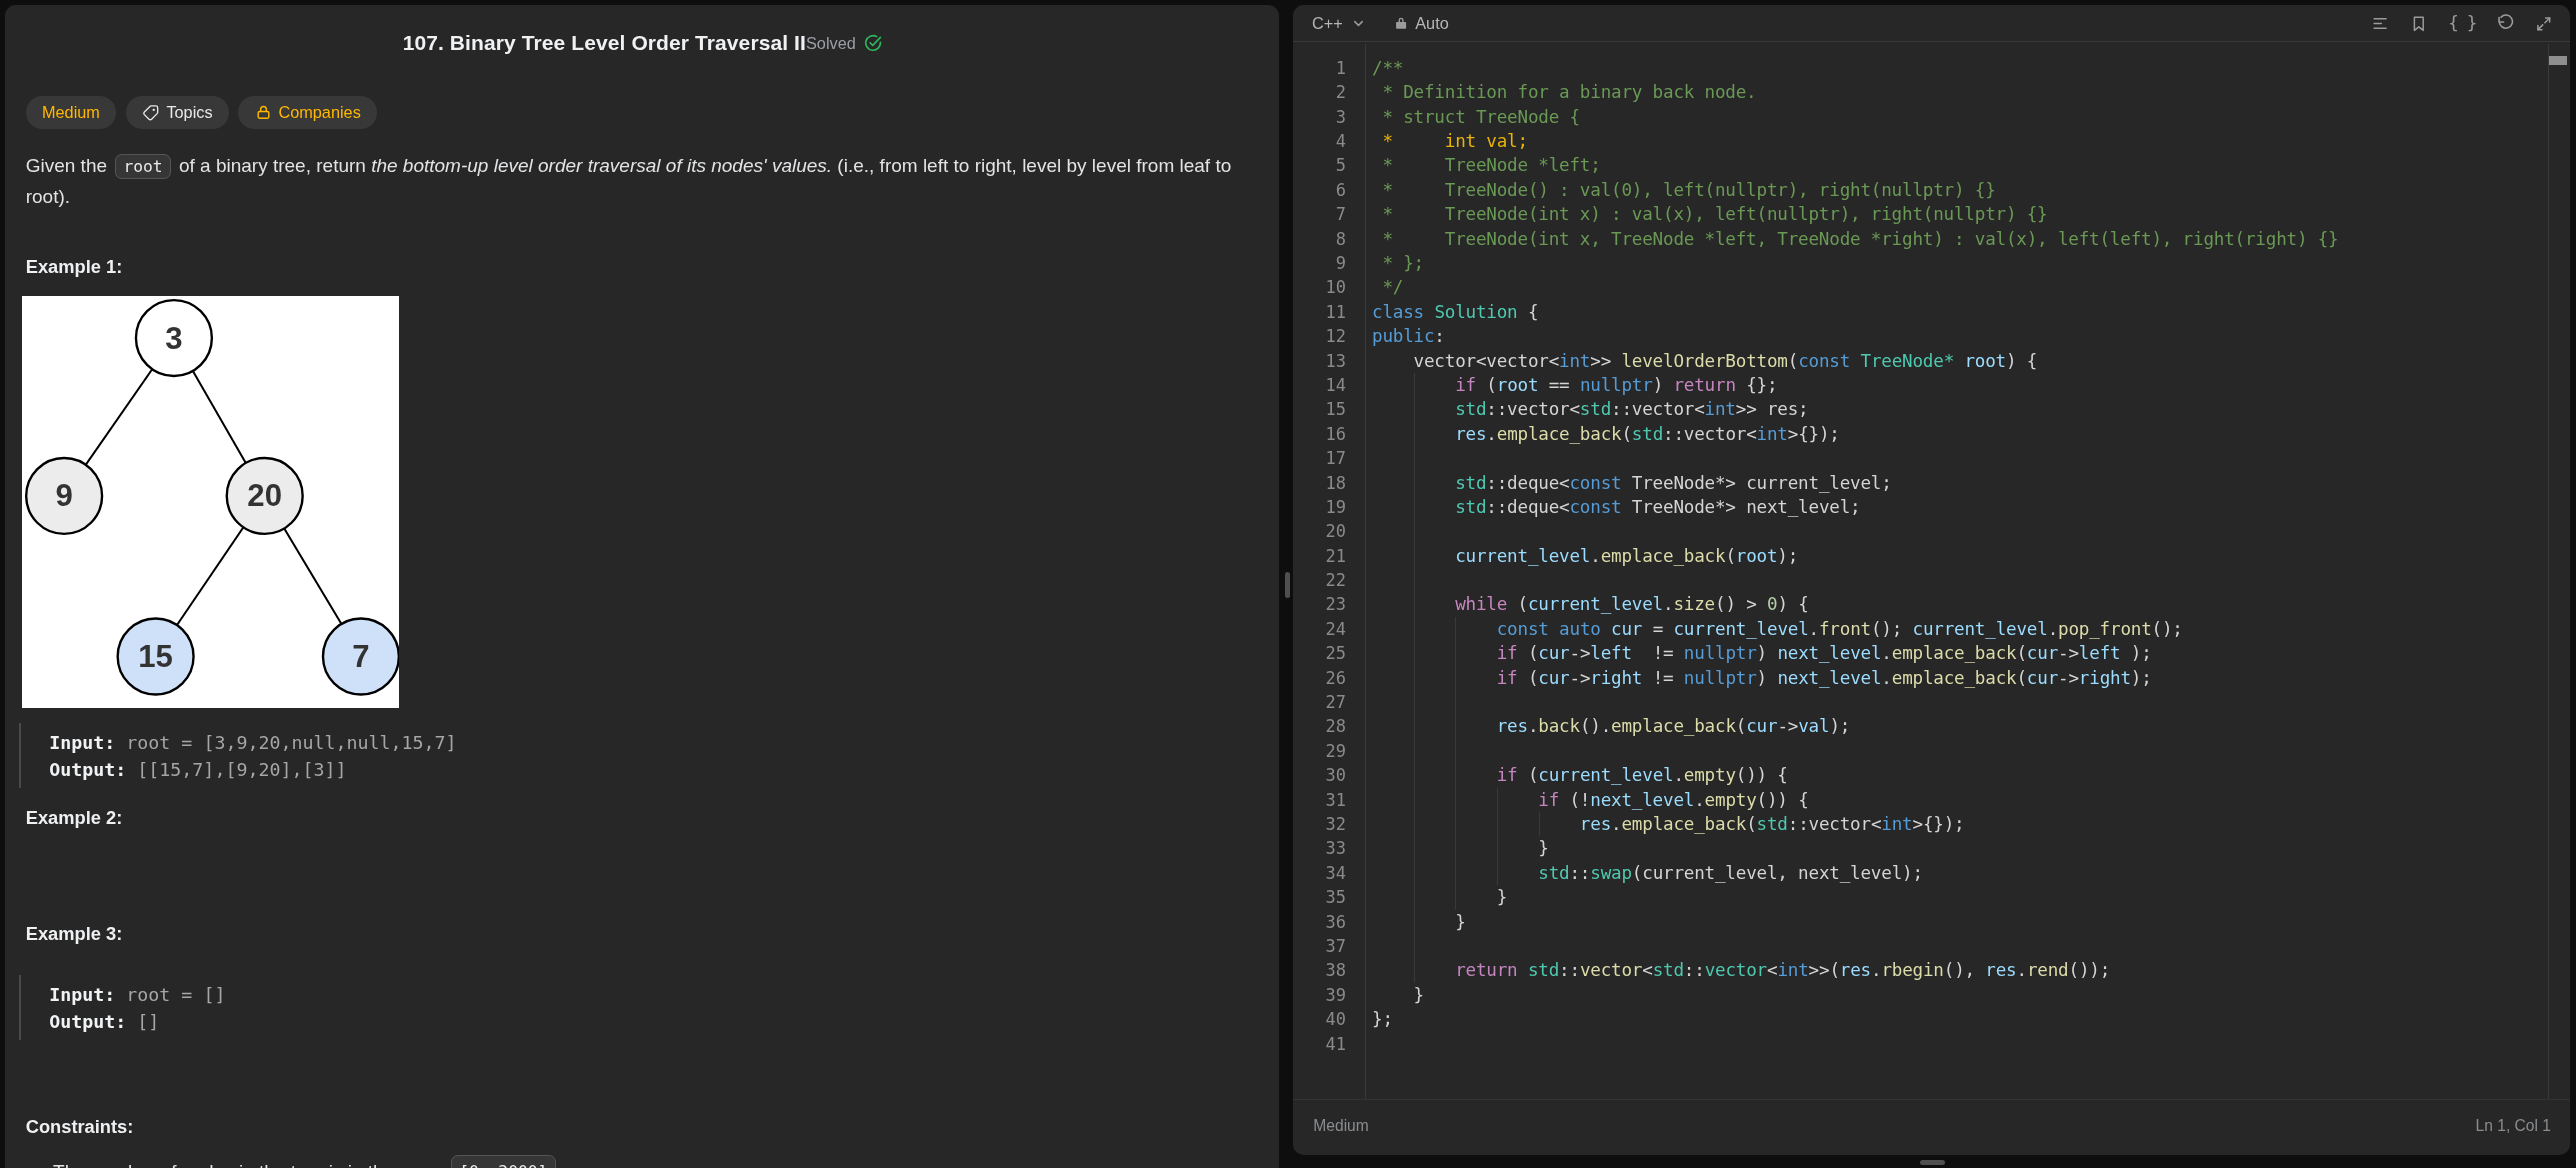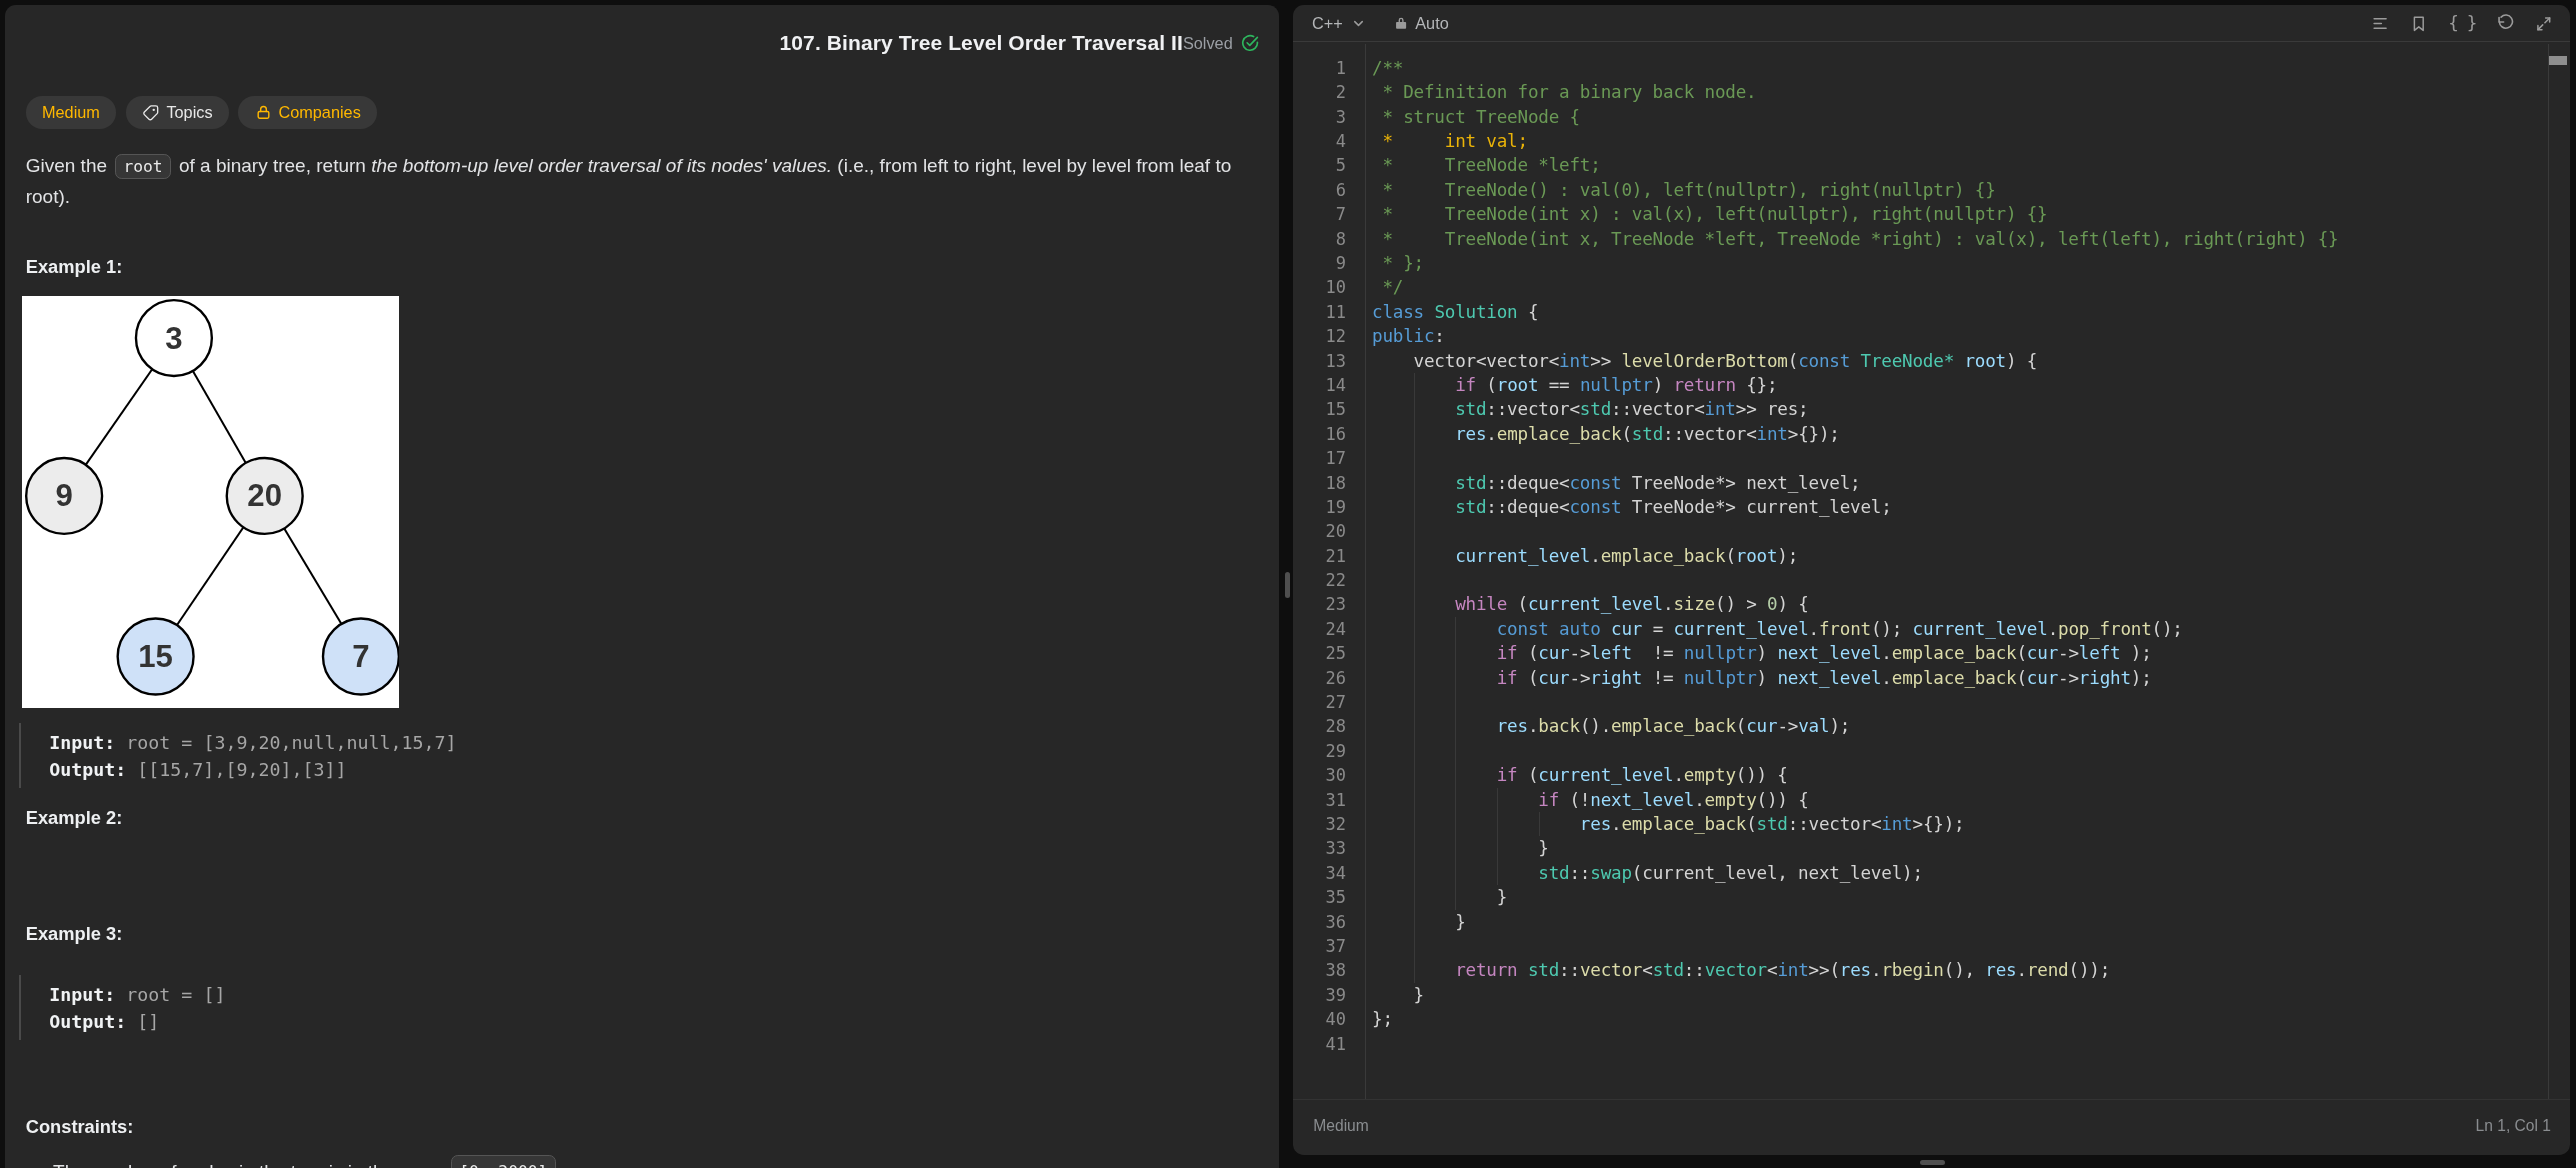--- a/index.html
+++ b/index.html
@@ -4,21 +4,21 @@
 <style>
   * { margin:0; padding:0; box-sizing:border-box; }
   html,body { width:2576px; height:1169px; overflow:hidden; background:#0e0e0e;
     font-family:"Liberation Sans", sans-serif; }
   .page { position:relative; width:2576px; height:1169px; }
   .panel { position:absolute; background:#272727; border-radius:10.8px; }
 
   
   .left { left:5.4px; top:5.4px; width:1274px; height:1199px; overflow:hidden; }
   .prob-header { position:absolute; left:20.3px; right:20.3px; top:26px;
-    display:flex; justify-content:flex-end; align-items:center; }
+    display:flex; justify-content:center; align-items:center; }
   .prob-title { font-size:21px; font-weight:700; color:#f0f1f3; letter-spacing:0.1px; }
   .solved { display:flex; align-items:center; gap:8.1px; color:#9b9fa5; font-size:16.3px; }
   .badges { position:absolute; left:20.3px; top:91px; display:flex; gap:9.5px; }
   .pill { display:flex; align-items:center; gap:6.8px; height:32.5px; padding:0 16.3px;
     background:#383838; border:none; border-radius:16.3px; font-size:16.3px;
     font-family:"Liberation Sans",sans-serif; cursor:pointer; color:#e8e8e8; }
   .pill.amber { color:#ffb800; }
   .desc { position:absolute; left:20.3px; top:146px; right:27px; font-size:19px;
     line-height:30px; color:#e2e3e5; }
   .chip { font-family:"DejaVu Sans Mono", monospace; font-size:16.3px; color:#eaeaea;
@@ -263,22 +263,22 @@
           <div class="cl"><span style="color: rgb(106, 153, 85);"> *     TreeNode(int x, TreeNode *left, TreeNode *right) : val(x), left(left), right(right) {}</span></div>
           <div class="cl"><span style="color: rgb(106, 153, 85);"> * };</span></div>
           <div class="cl"><span style="color: rgb(106, 153, 85);"> */</span></div>
           <div class="cl"><span style="color: rgb(86, 156, 214);">class</span><span style="color: rgb(212, 212, 212);"> </span><span style="color: rgb(78, 201, 176);">Solution</span><span style="color: rgb(212, 212, 212);"> {</span></div>
           <div class="cl"><span style="color: rgb(86, 156, 214);">public</span><span style="color: rgb(212, 212, 212);">:</span></div>
           <div class="cl"><span style="color: rgb(212, 212, 212);">    vector&lt;vector&lt;</span><span style="color: rgb(86, 156, 214);">int</span><span style="color: rgb(212, 212, 212);">&gt;&gt; </span><span style="color: rgb(220, 220, 170);">levelOrderBottom</span><span style="color: rgb(212, 212, 212);">(</span><span style="color: rgb(86, 156, 214);">const</span><span style="color: rgb(212, 212, 212);"> </span><span style="color: rgb(78, 201, 176);">TreeNode*</span><span style="color: rgb(212, 212, 212);"> </span><span style="color: rgb(156, 220, 254);">root</span><span style="color: rgb(212, 212, 212);">) {</span></div>
           <div class="cl"><span class="guide" style="left: 42px;"></span><span style="color: rgb(212, 212, 212);">        </span><span style="color: rgb(197, 134, 192);">if</span><span style="color: rgb(212, 212, 212);"> (</span><span style="color: rgb(156, 220, 254);">root</span><span style="color: rgb(212, 212, 212);"> == </span><span style="color: rgb(86, 156, 214);">nullptr</span><span style="color: rgb(212, 212, 212);">) </span><span style="color: rgb(197, 134, 192);">return</span><span style="color: rgb(212, 212, 212);"> {};</span></div>
           <div class="cl"><span class="guide" style="left: 42px;"></span><span style="color: rgb(212, 212, 212);">        </span><span style="color: rgb(78, 201, 176);">std</span><span style="color: rgb(212, 212, 212);">::vector&lt;</span><span style="color: rgb(78, 201, 176);">std</span><span style="color: rgb(212, 212, 212);">::vector&lt;</span><span style="color: rgb(86, 156, 214);">int</span><span style="color: rgb(212, 212, 212);">&gt;&gt; res;</span></div>
           <div class="cl"><span class="guide" style="left: 42px;"></span><span style="color: rgb(212, 212, 212);">        </span><span style="color: rgb(156, 220, 254);">res</span><span style="color: rgb(212, 212, 212);">.</span><span style="color: rgb(220, 220, 170);">emplace_back</span><span style="color: rgb(212, 212, 212);">(</span><span style="color: rgb(78, 201, 176);">std</span><span style="color: rgb(212, 212, 212);">::vector&lt;</span><span style="color: rgb(86, 156, 214);">int</span><span style="color: rgb(212, 212, 212);">&gt;{});</span></div>
           <div class="cl"><span class="guide" style="left: 42px;"></span></div>
+          <div class="cl"><span class="guide" style="left: 42px;"></span><span style="color: rgb(212, 212, 212);">        </span><span style="color: rgb(78, 201, 176);">std</span><span style="color: rgb(212, 212, 212);">::deque&lt;</span><span style="color: rgb(86, 156, 214);">const</span><span style="color: rgb(212, 212, 212);"> TreeNode*&gt; current_level;</span></div>
           <div class="cl"><span class="guide" style="left: 42px;"></span><span style="color: rgb(212, 212, 212);">        </span><span style="color: rgb(78, 201, 176);">std</span><span style="color: rgb(212, 212, 212);">::deque&lt;</span><span style="color: rgb(86, 156, 214);">const</span><span style="color: rgb(212, 212, 212);"> TreeNode*&gt; next_level;</span></div>
-          <div class="cl"><span class="guide" style="left: 42px;"></span><span style="color: rgb(212, 212, 212);">        </span><span style="color: rgb(78, 201, 176);">std</span><span style="color: rgb(212, 212, 212);">::deque&lt;</span><span style="color: rgb(86, 156, 214);">const</span><span style="color: rgb(212, 212, 212);"> TreeNode*&gt; current_level;</span></div>
           <div class="cl"><span class="guide" style="left: 42px;"></span></div>
           <div class="cl"><span class="guide" style="left: 42px;"></span><span style="color: rgb(212, 212, 212);">        </span><span style="color: rgb(156, 220, 254);">current_level</span><span style="color: rgb(212, 212, 212);">.</span><span style="color: rgb(220, 220, 170);">emplace_back</span><span style="color: rgb(212, 212, 212);">(</span><span style="color: rgb(156, 220, 254);">root</span><span style="color: rgb(212, 212, 212);">);</span></div>
           <div class="cl"><span class="guide" style="left: 42px;"></span></div>
           <div class="cl"><span class="guide" style="left: 42px;"></span><span style="color: rgb(212, 212, 212);">        </span><span style="color: rgb(197, 134, 192);">while</span><span style="color: rgb(212, 212, 212);"> (</span><span style="color: rgb(156, 220, 254);">current_level</span><span style="color: rgb(212, 212, 212);">.</span><span style="color: rgb(220, 220, 170);">size</span><span style="color: rgb(212, 212, 212);">() &gt; </span><span style="color: rgb(181, 206, 168);">0</span><span style="color: rgb(212, 212, 212);">) {</span></div>
           <div class="cl"><span class="guide" style="left: 42px;"></span><span class="guide" style="left: 83px;"></span><span style="color: rgb(212, 212, 212);">            </span><span style="color: rgb(86, 156, 214);">const</span><span style="color: rgb(212, 212, 212);"> </span><span style="color: rgb(86, 156, 214);">auto</span><span style="color: rgb(212, 212, 212);"> </span><span style="color: rgb(156, 220, 254);">cur</span><span style="color: rgb(212, 212, 212);"> = </span><span style="color: rgb(156, 220, 254);">current_level</span><span style="color: rgb(212, 212, 212);">.</span><span style="color: rgb(220, 220, 170);">front</span><span style="color: rgb(212, 212, 212);">(); </span><span style="color: rgb(156, 220, 254);">current_level</span><span style="color: rgb(212, 212, 212);">.</span><span style="color: rgb(220, 220, 170);">pop_front</span><span style="color: rgb(212, 212, 212);">();</span></div>
           <div class="cl"><span class="guide" style="left: 42px;"></span><span class="guide" style="left: 83px;"></span><span style="color: rgb(212, 212, 212);">            </span><span style="color: rgb(197, 134, 192);">if</span><span style="color: rgb(212, 212, 212);"> (</span><span style="color: rgb(156, 220, 254);">cur</span><span style="color: rgb(212, 212, 212);">-&gt;</span><span style="color: rgb(156, 220, 254);">left</span><span style="color: rgb(212, 212, 212);">  != </span><span style="color: rgb(86, 156, 214);">nullptr</span><span style="color: rgb(212, 212, 212);">) </span><span style="color: rgb(156, 220, 254);">next_level</span><span style="color: rgb(212, 212, 212);">.</span><span style="color: rgb(220, 220, 170);">emplace_back</span><span style="color: rgb(212, 212, 212);">(</span><span style="color: rgb(156, 220, 254);">cur</span><span style="color: rgb(212, 212, 212);">-&gt;</span><span style="color: rgb(156, 220, 254);">left</span><span style="color: rgb(212, 212, 212);"> );</span></div>
           <div class="cl"><span class="guide" style="left: 42px;"></span><span class="guide" style="left: 83px;"></span><span style="color: rgb(212, 212, 212);">            </span><span style="color: rgb(197, 134, 192);">if</span><span style="color: rgb(212, 212, 212);"> (</span><span style="color: rgb(156, 220, 254);">cur</span><span style="color: rgb(212, 212, 212);">-&gt;</span><span style="color: rgb(156, 220, 254);">right</span><span style="color: rgb(212, 212, 212);"> != </span><span style="color: rgb(86, 156, 214);">nullptr</span><span style="color: rgb(212, 212, 212);">) </span><span style="color: rgb(156, 220, 254);">next_level</span><span style="color: rgb(212, 212, 212);">.</span><span style="color: rgb(220, 220, 170);">emplace_back</span><span style="color: rgb(212, 212, 212);">(</span><span style="color: rgb(156, 220, 254);">cur</span><span style="color: rgb(212, 212, 212);">-&gt;</span><span style="color: rgb(156, 220, 254);">right</span><span style="color: rgb(212, 212, 212);">);</span></div>
           <div class="cl"><span class="guide" style="left: 42px;"></span><span class="guide" style="left: 83px;"></span></div>
           <div class="cl"><span class="guide" style="left: 42px;"></span><span class="guide" style="left: 83px;"></span><span style="color: rgb(212, 212, 212);">            </span><span style="color: rgb(156, 220, 254);">res</span><span style="color: rgb(212, 212, 212);">.</span><span style="color: rgb(220, 220, 170);">back</span><span style="color: rgb(212, 212, 212);">().</span><span style="color: rgb(220, 220, 170);">emplace_back</span><span style="color: rgb(212, 212, 212);">(</span><span style="color: rgb(156, 220, 254);">cur</span><span style="color: rgb(212, 212, 212);">-&gt;</span><span style="color: rgb(156, 220, 254);">val</span><span style="color: rgb(212, 212, 212);">);</span></div>
           <div class="cl"><span class="guide" style="left: 42px;"></span><span class="guide" style="left: 83px;"></span></div>

